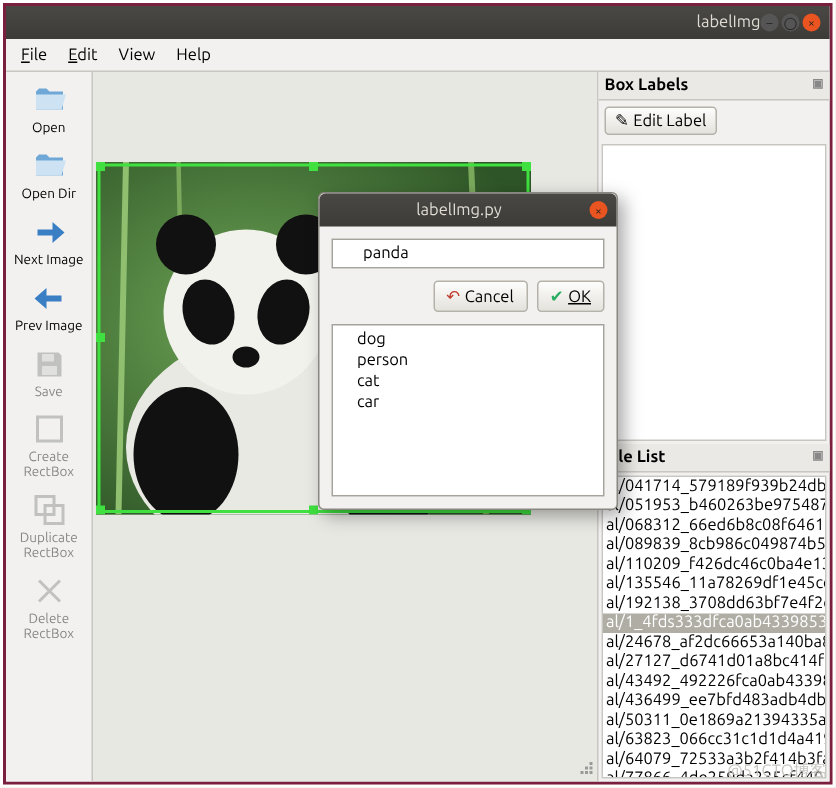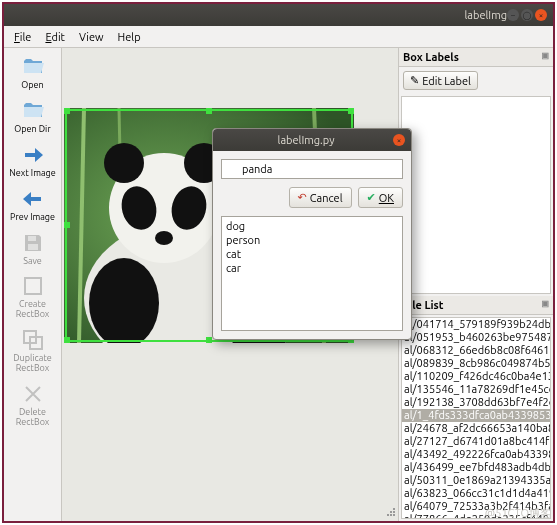--- a/index.html
+++ b/index.html
@@ -32,21 +32,21 @@
 .filelist-body{flex:1;background:#fff;border:1px solid #c8c6c1;margin:2px;overflow:hidden;font-size:9px;line-height:13px}
 .filelist-body .row{white-space:nowrap;padding:0 2px;overflow:hidden}
 .filelist-body .row.sel{background:#b0ada5;color:#fff}
 .dialog{position:absolute;left:208px;top:124px;width:200px;background:#f2f1f0;border:1px solid #8a8780;box-shadow:4px 4px 12px rgba(0,0,0,.35);border-radius:4px}
 .dlg-title{height:22px;background:linear-gradient(#4a4845,#3c3b37);display:flex;align-items:center;color:#dfdbd2;border-radius:4px 4px 0 0;padding:0 6px}
 .dlg-title .t{flex:1;text-align:center}
 .dlg-body{padding:8px}
 .dlg-body input{width:100%;border:1px solid #a6a39b;padding:3px 20px;background:#fff}
 .dlg-btns{display:flex;justify-content:flex-end;gap:6px;margin-top:8px}
 .dlg-btns button{background:linear-gradient(#fdfdfc,#e4e2dc);border:1px solid #b5b2a9;border-radius:3px;padding:3px 8px;display:flex;align-items:center;gap:3px;cursor:pointer}
-.listbox{background:#fff;border:1px solid #a6a39b;margin-top:8px;height:115px;padding:2px 4px}
+.listbox{background:#fff;border:1px solid #a6a39b;margin-top:8px;height:115px;padding:2px 16px}
 .listbox div{line-height:14px}
 .watermark{position:absolute;right:6px;bottom:4px;color:#c8c6c1;font-size:11px}
 .grip{position:absolute;right:3px;bottom:5px;width:10px;height:10px}
 .grip span{position:absolute;width:2px;height:2px;background:#999}
 </style>
 </head>
 <body>
 
 <div class="frame">
   <div class="titlebar">

